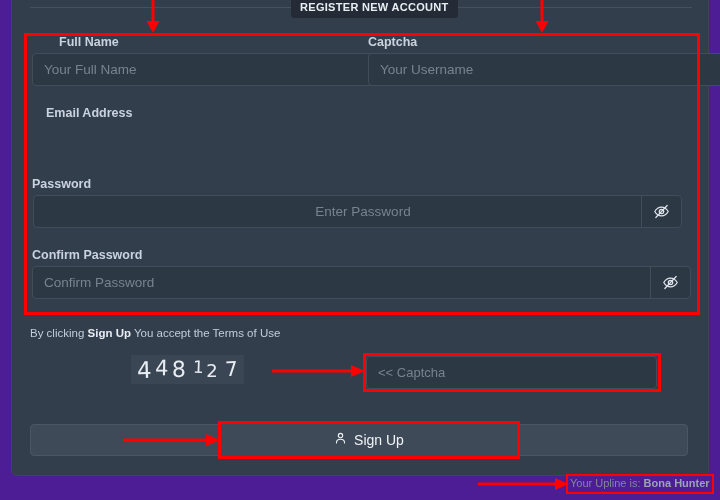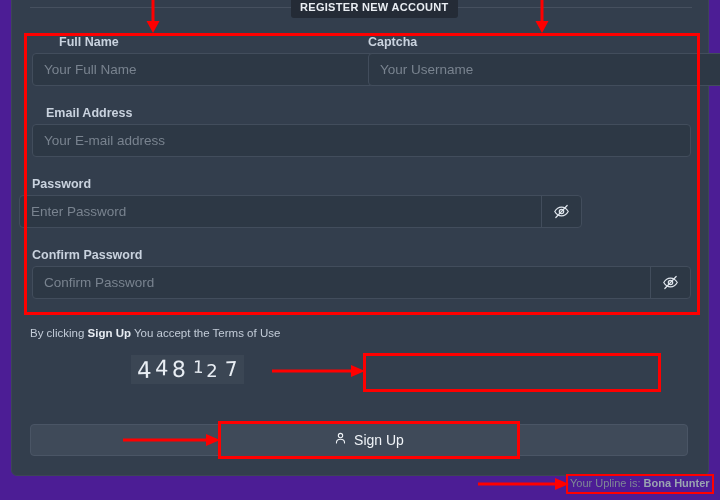--- a/index.html
+++ b/index.html
@@ -186,26 +186,23 @@
       <div class="fld-input" style="left:20px; top:66px; width:384px;">
         <span class="ph">Your Full Name</span>
       </div>
 
       <div class="fld-label" style="left:356px; top:48px;">Captcha</div>
       <div class="fld-input" style="left:356px; top:66px; width:384px;">
         <span class="ph">Your Username</span>
       </div>
 
       <div class="fld-label" style="left:20px; top:119px;margin-left:14px;">Email Address</div>
-      <div class="fld-input" style="left:20px; top:137px; width:659px;">
-        <span class="ph">Your E-mail address</span>
-      </div>
 
       <div class="fld-label" style="left:20px; top:190px;">Password</div>
-      <div class="fld-input" style="left:7px; top:208px; width:563px;">
+      <div class="fld-input" style="left:21px; top:208px; width:649px;justify-content:center;">
         <span class="ph">Enter Password</span>
         <span class="eye-btn">
           <svg width="17" height="17" viewBox="0 0 24 24" fill="none" stroke="#dfe5ec" stroke-width="1.7" stroke-linecap="round">
             <path d="M2.5 12S6 5.8 12 5.8 21.5 12 21.5 12 18 18.2 12 18.2 2.5 12 2.5 12z"></path>
             <circle cx="12" cy="12" r="3.1"></circle>
             <line x1="4" y1="20.5" x2="20" y2="3.5"></line>
           </svg>
         </span>
       </div>
 
@@ -228,20 +225,23 @@
 
   <div class="captcha-img">
     <span class="cd0">4</span>
     <span class="cd1">4</span>
     <span class="cd2">8</span>
     <span class="cd3">1</span>
     <span class="cd4">2</span>
     <span class="cd5">7</span>
   </div>
 
+  <div class="captcha-input">
+    <span class="ph">&lt;&lt; Captcha</span>
+  </div>
 
   <div class="signup-bar"></div>
   <div class="signup-btn">
     <span>
       <svg width="13" height="14" viewBox="0 0 24 24" fill="none" stroke="#f0f4f8" stroke-width="2" stroke-linecap="round">
         <circle cx="12" cy="7.5" r="4"></circle>
         <path d="M4.5 21c0-4.1 3.4-6.6 7.5-6.6s7.5 2.5 7.5 6.6"></path>
       </svg>
     </span>
     <span class="lbl">Sign Up</span>

